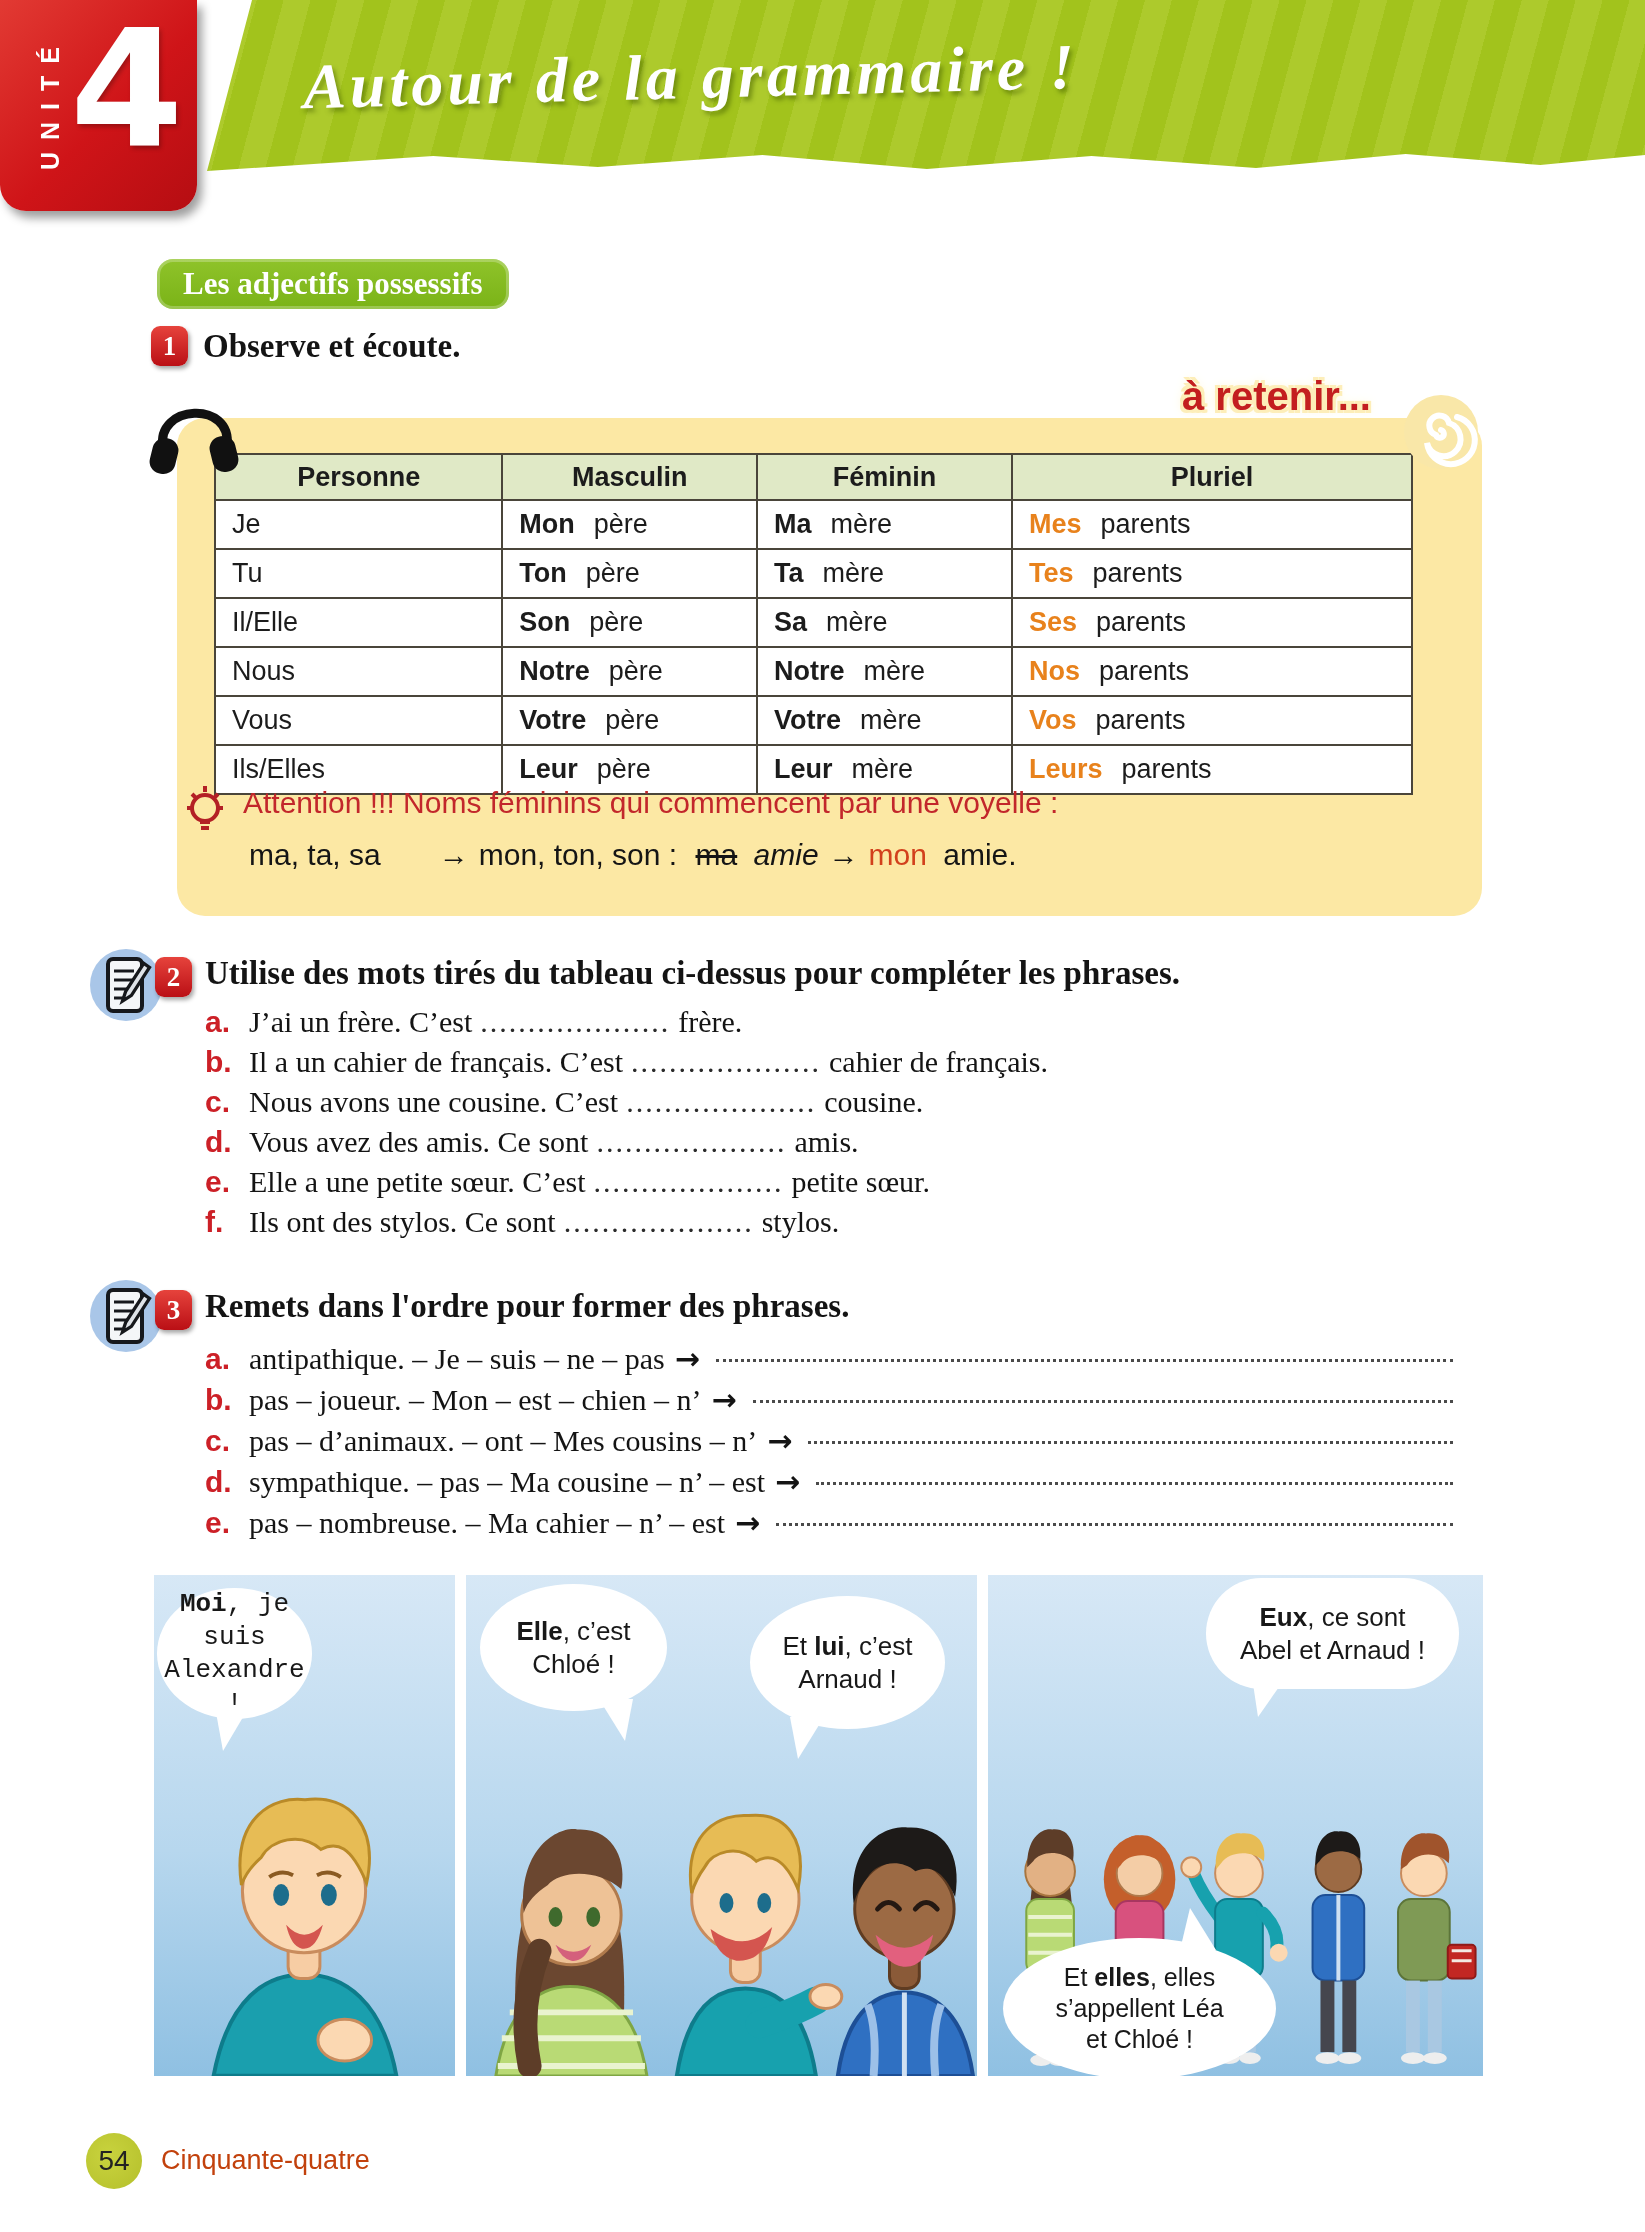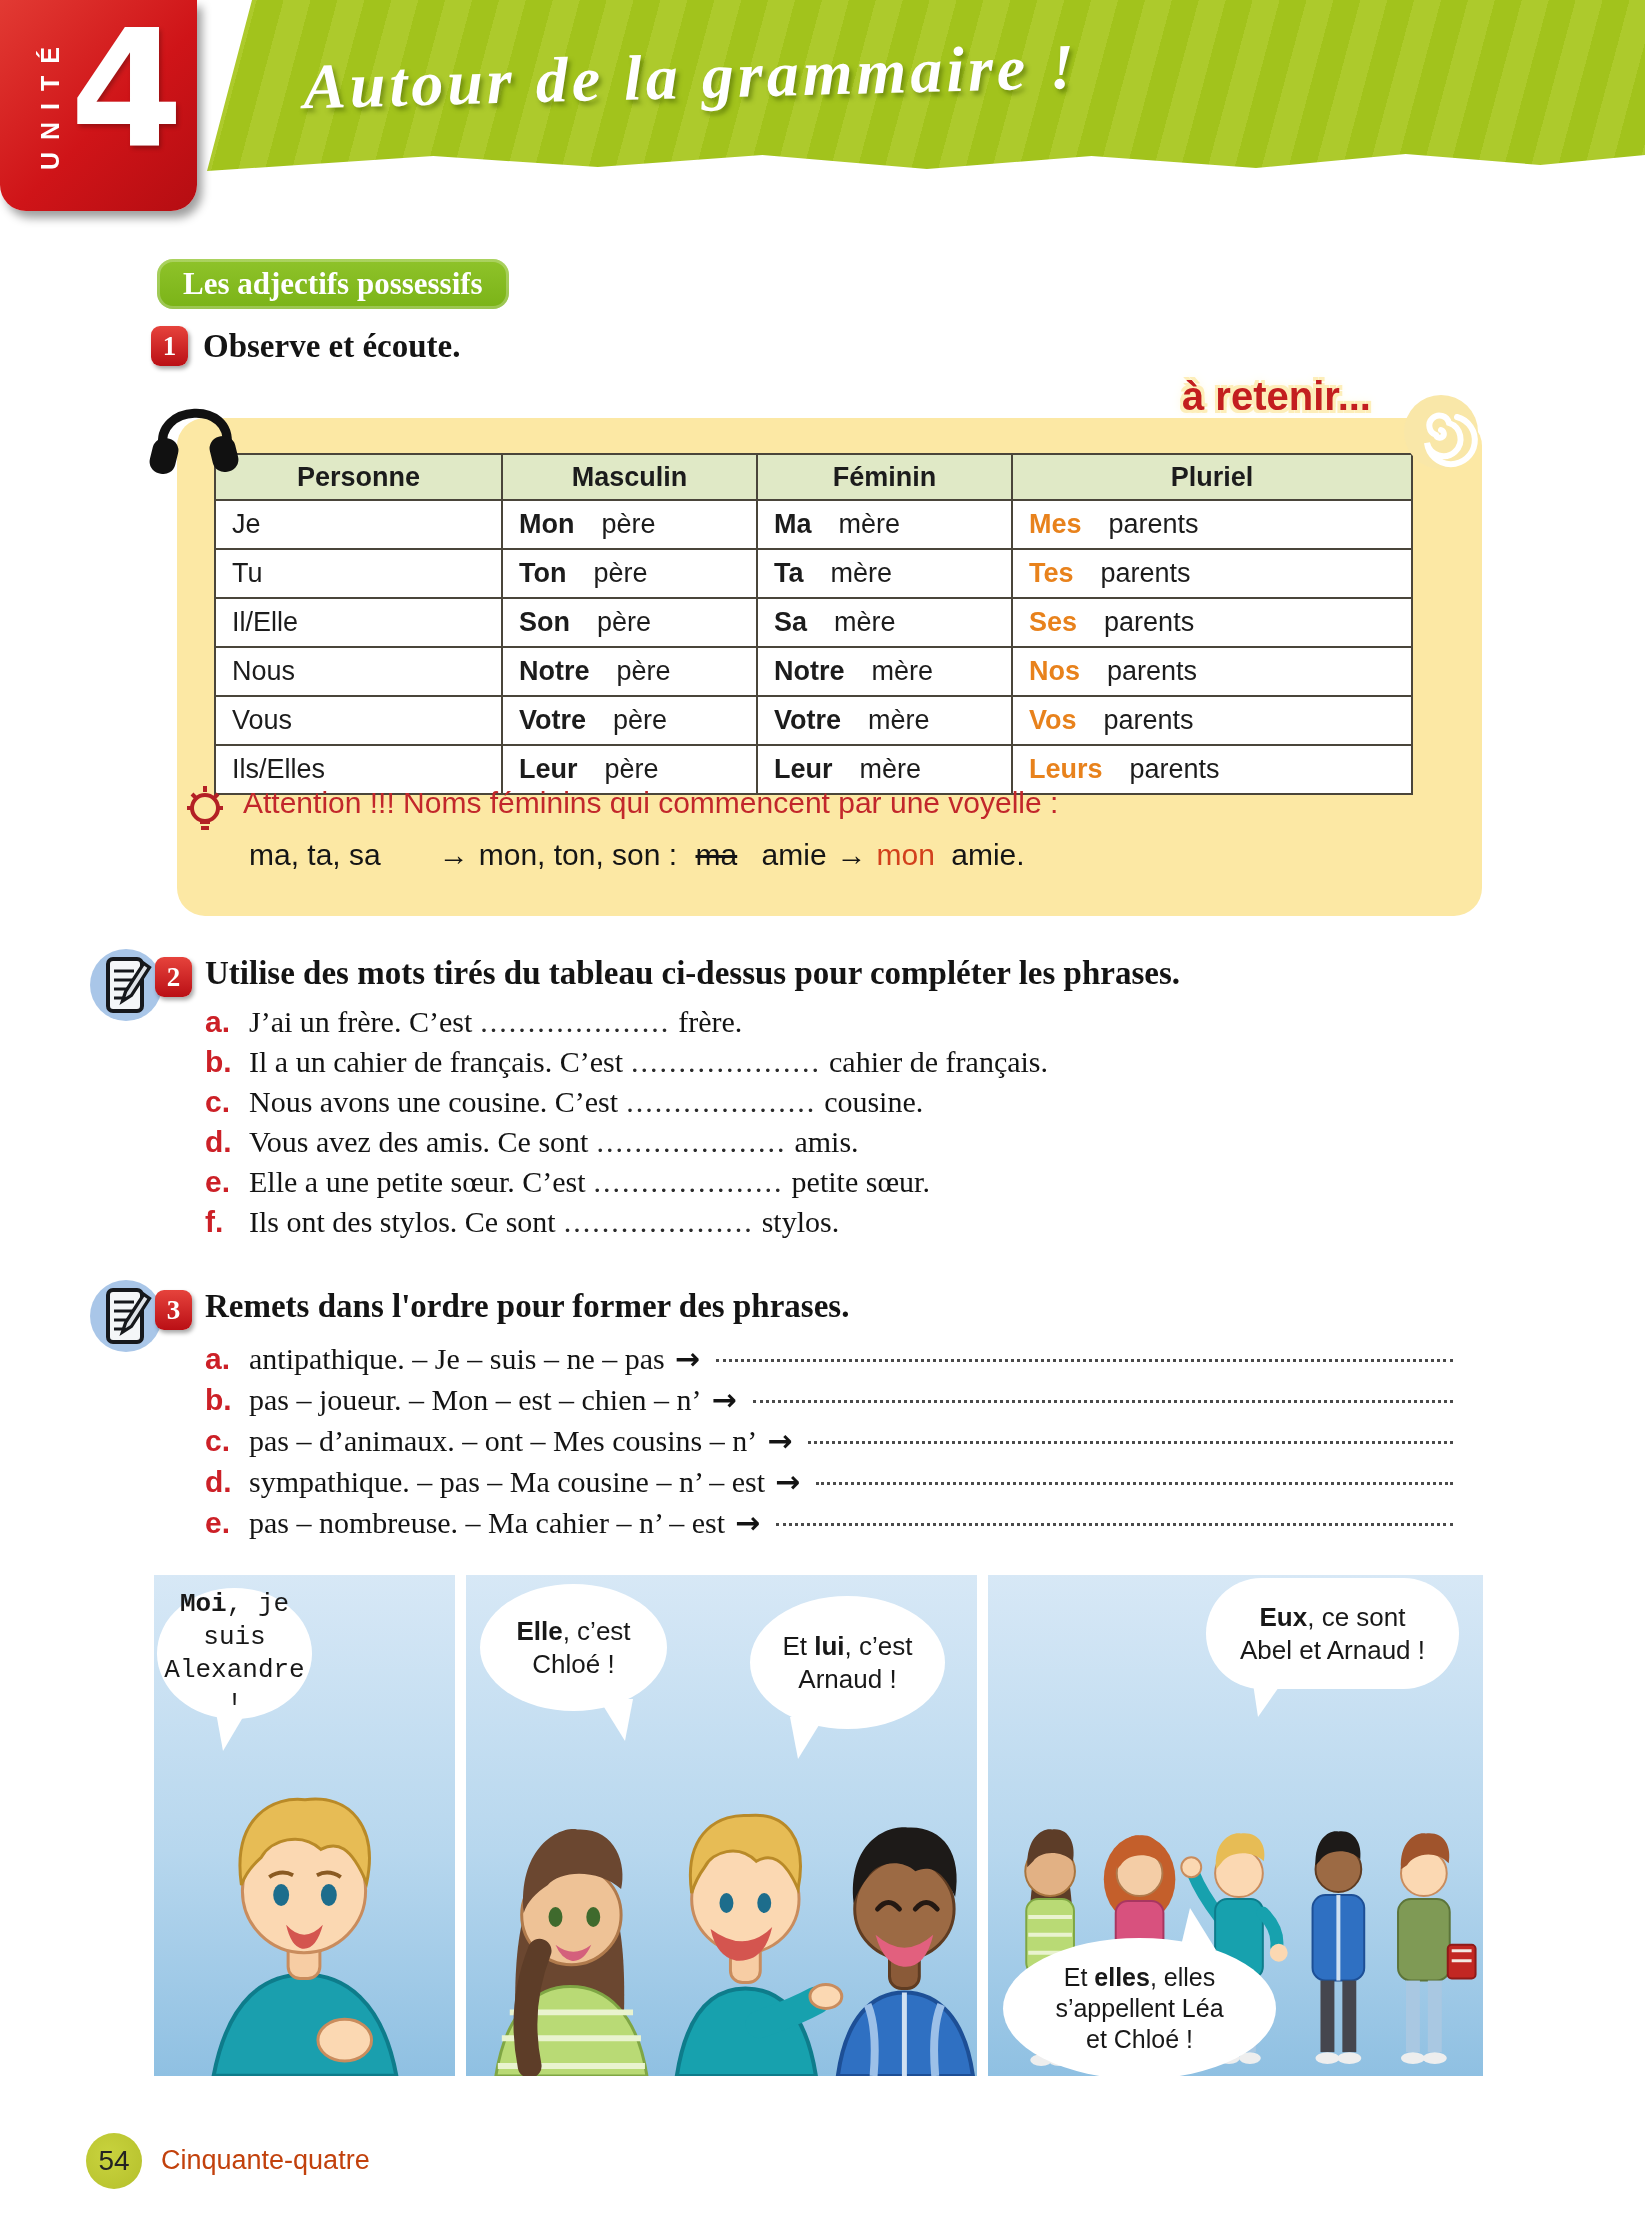--- a/index.html
+++ b/index.html
@@ -42,21 +42,21 @@
   .spiral{position:absolute;left:1401px;top:392px;z-index:3;}
   .hp{position:absolute;left:145px;top:386px;z-index:3;}
 
   
   table.adj{position:absolute;left:214px;top:453px;width:1199px;border-collapse:collapse;z-index:2;
         font-family:"Liberation Sans",sans-serif;font-size:27px;color:#1c1c1c;background:#fff;}
   table.adj th{background:#e0e9c6;border:2px solid #4a453a;font-size:27px;font-weight:bold;height:42px;}
   table.adj td{border:2px solid #4a453a;height:45px;padding-left:16px;background:#fff;}
   .c1{width:289px;} .c2{width:254px;} .c3{width:254px;} .c4{width:403px;}
   .adj b{font-weight:bold;}
-  .noun{margin-left:27px;}
+  .noun{margin-left:19px;}
   .oranje{color:#e8821c;font-weight:bold;}
 
   
   .att1{position:absolute;left:243px;top:786px;z-index:2;font-family:"Liberation Sans",sans-serif;
         font-size:30px;color:#c2272b;}
   .att2{position:absolute;left:249px;top:838px;z-index:2;font-family:"Liberation Sans",sans-serif;
         font-size:30px;color:#151515;}
   .att2 .arr{font-weight:bold;margin:0 10px;}
   .arr1{margin-left:58px !important;}
   .strike{text-decoration:line-through;}
@@ -168,21 +168,21 @@
 
   <svg class="bulb" width="48" height="62" viewBox="0 0 48 62">
     <circle cx="24" cy="30" r="13" fill="none" stroke="#b32025" stroke-width="4"></circle>
     <path d="M19 44 h10 M20 50 h8" stroke="#b32025" stroke-width="4"></path>
     <path d="M24 8 v6 M6 30 h6 M36 30 h6 M11 16 l4 4 M37 16 l-4 4" stroke="#b32025" stroke-width="4"></path>
   </svg>
   <div class="att1">Attention !!! Noms féminins qui commencent par une voyelle :</div>
   <div class="att2">
     <span>ma, ta, sa</span><span class="arr arr1">→</span><span>mon, ton, son :</span>
     <span class="strike" style="margin-left:10px;">ma</span>
-    <span style="margin-left:16px;">amie</span><span class="arr">→</span><span class="redmon">mon</span>
+    <span style="margin-left:8px;font-style:italic;">amie</span><span class="arr">→</span><span class="redmon">mon</span>
     <span style="margin-left:8px;">amie.</span>
   </div>
 
   <svg class="exicon" style="left:88px;top:947px;" width="76" height="76" viewBox="0 0 76 76">
     <circle cx="38" cy="38" r="36" fill="#a9c6e8"></circle>
     <rect x="20" y="12" width="34" height="52" rx="5" fill="#f4f6f8" stroke="#16181c" stroke-width="4"></rect>
     <path d="M26 24 h20 M26 33 h20 M26 42 h14 M26 51 h10" stroke="#16181c" stroke-width="3"></path>
     <path d="M60 14 L38 48 l-4 12 11 -7 22 -34 z" fill="#dfe3e8" stroke="#16181c" stroke-width="4" transform="scale(0.82) translate(8 6)"></path>
   </svg>
   <div class="badge" style="left:155px;top:957px;">2</div>

